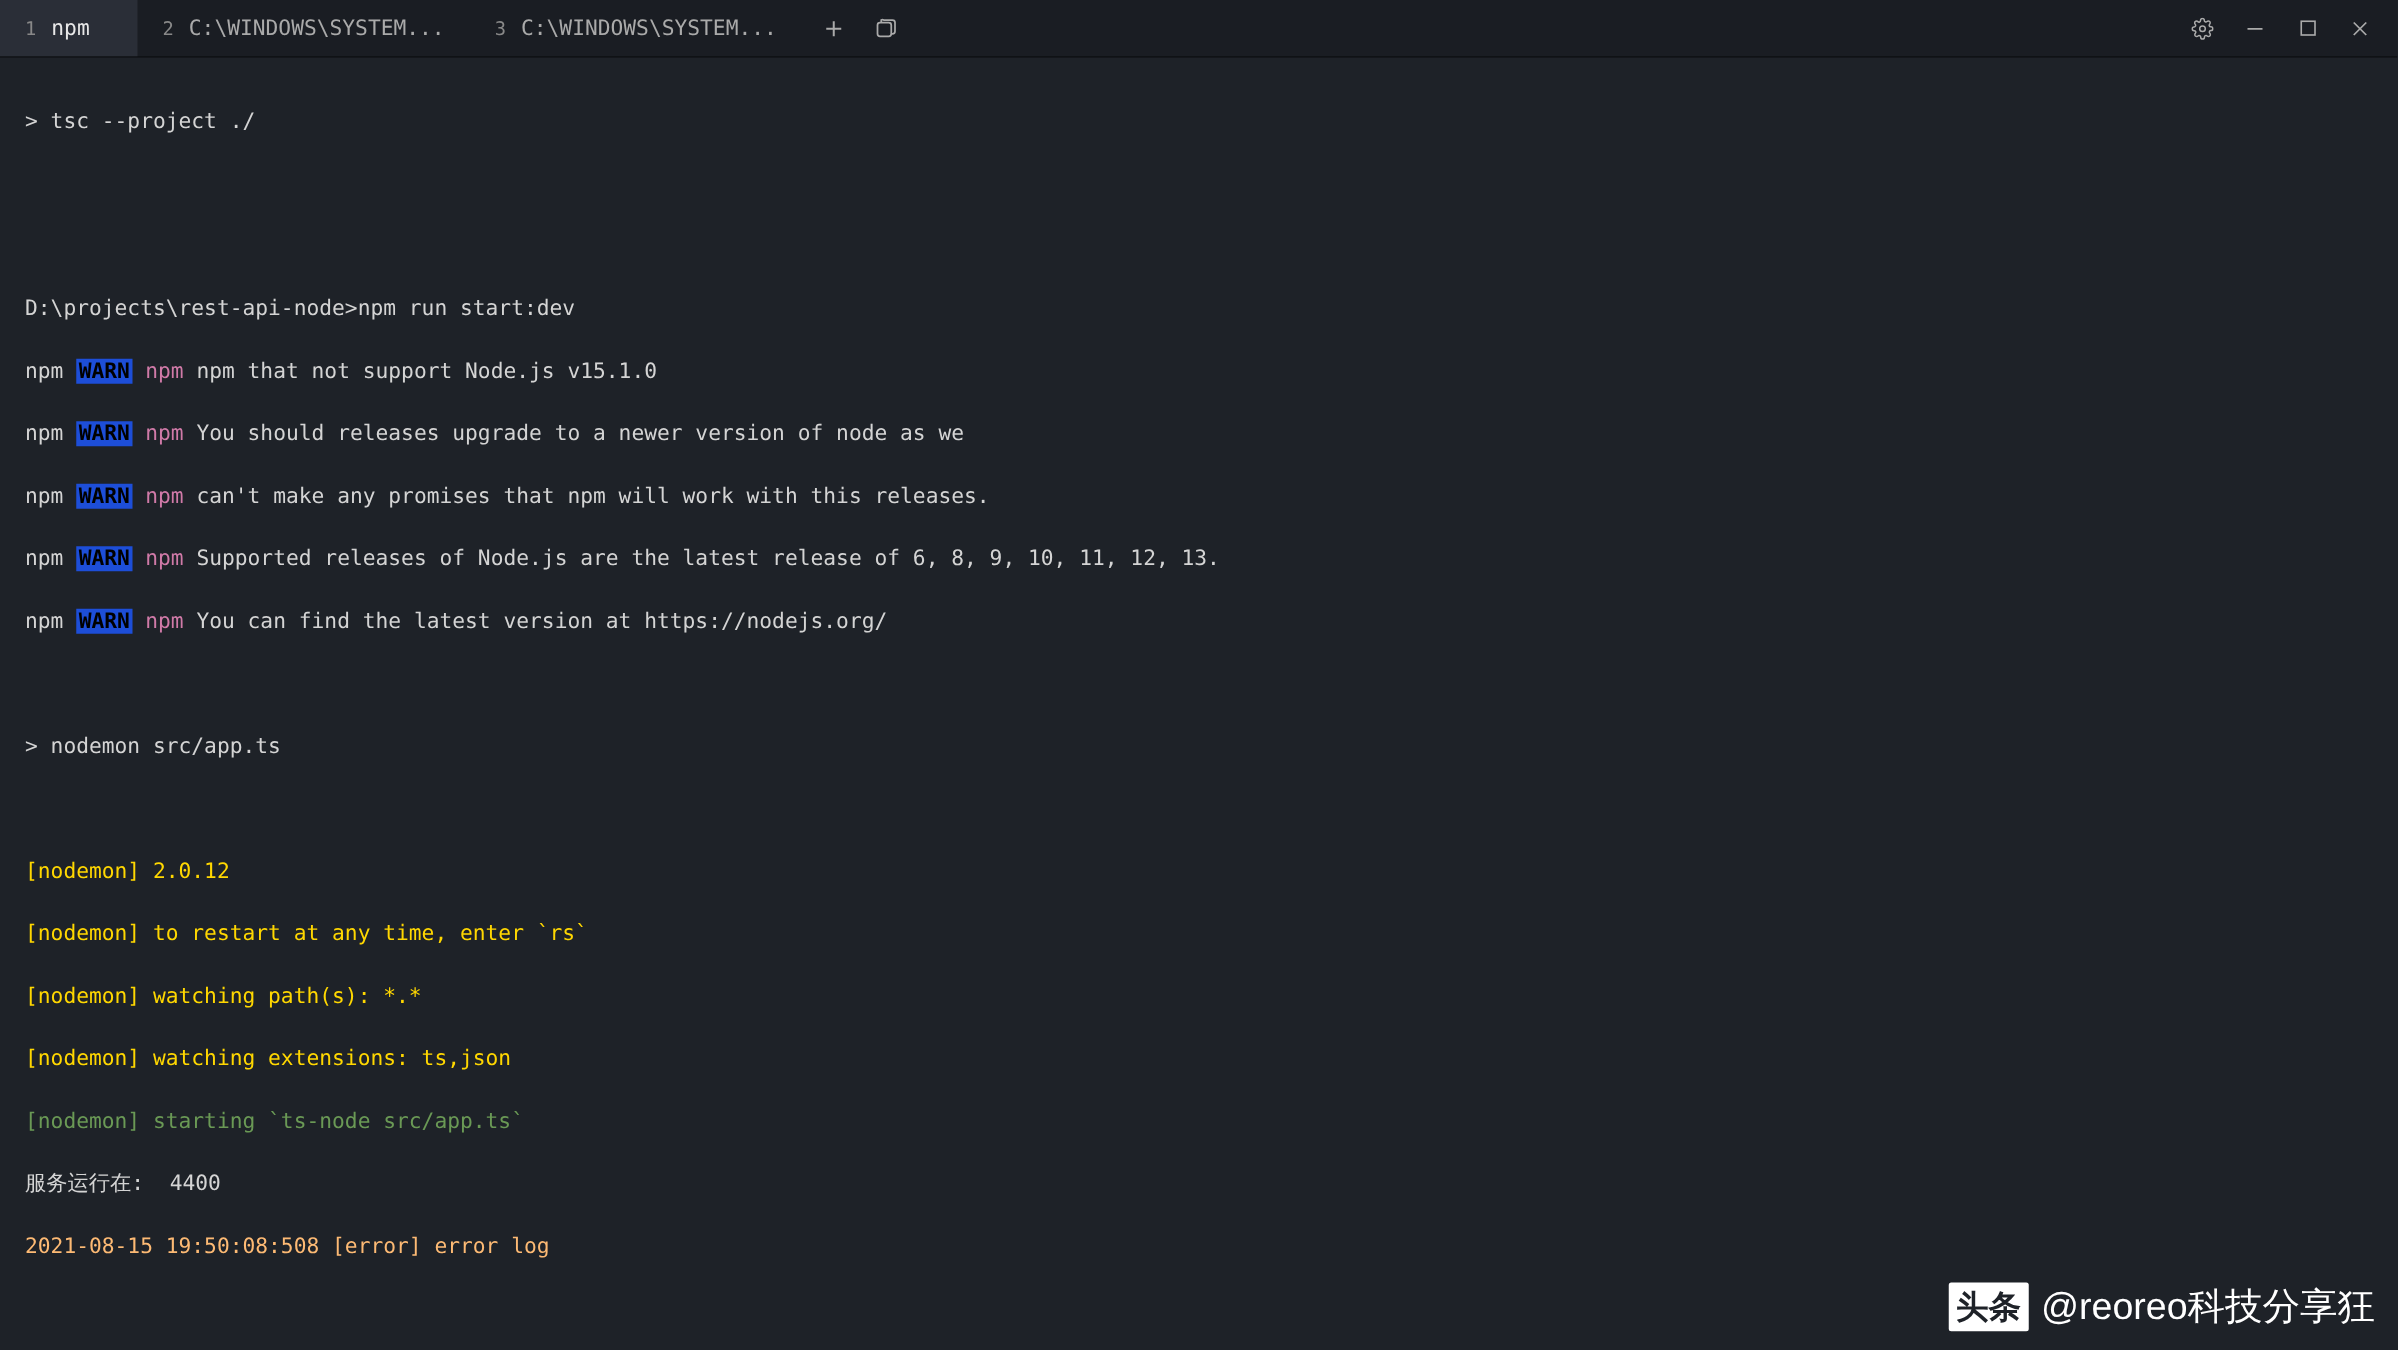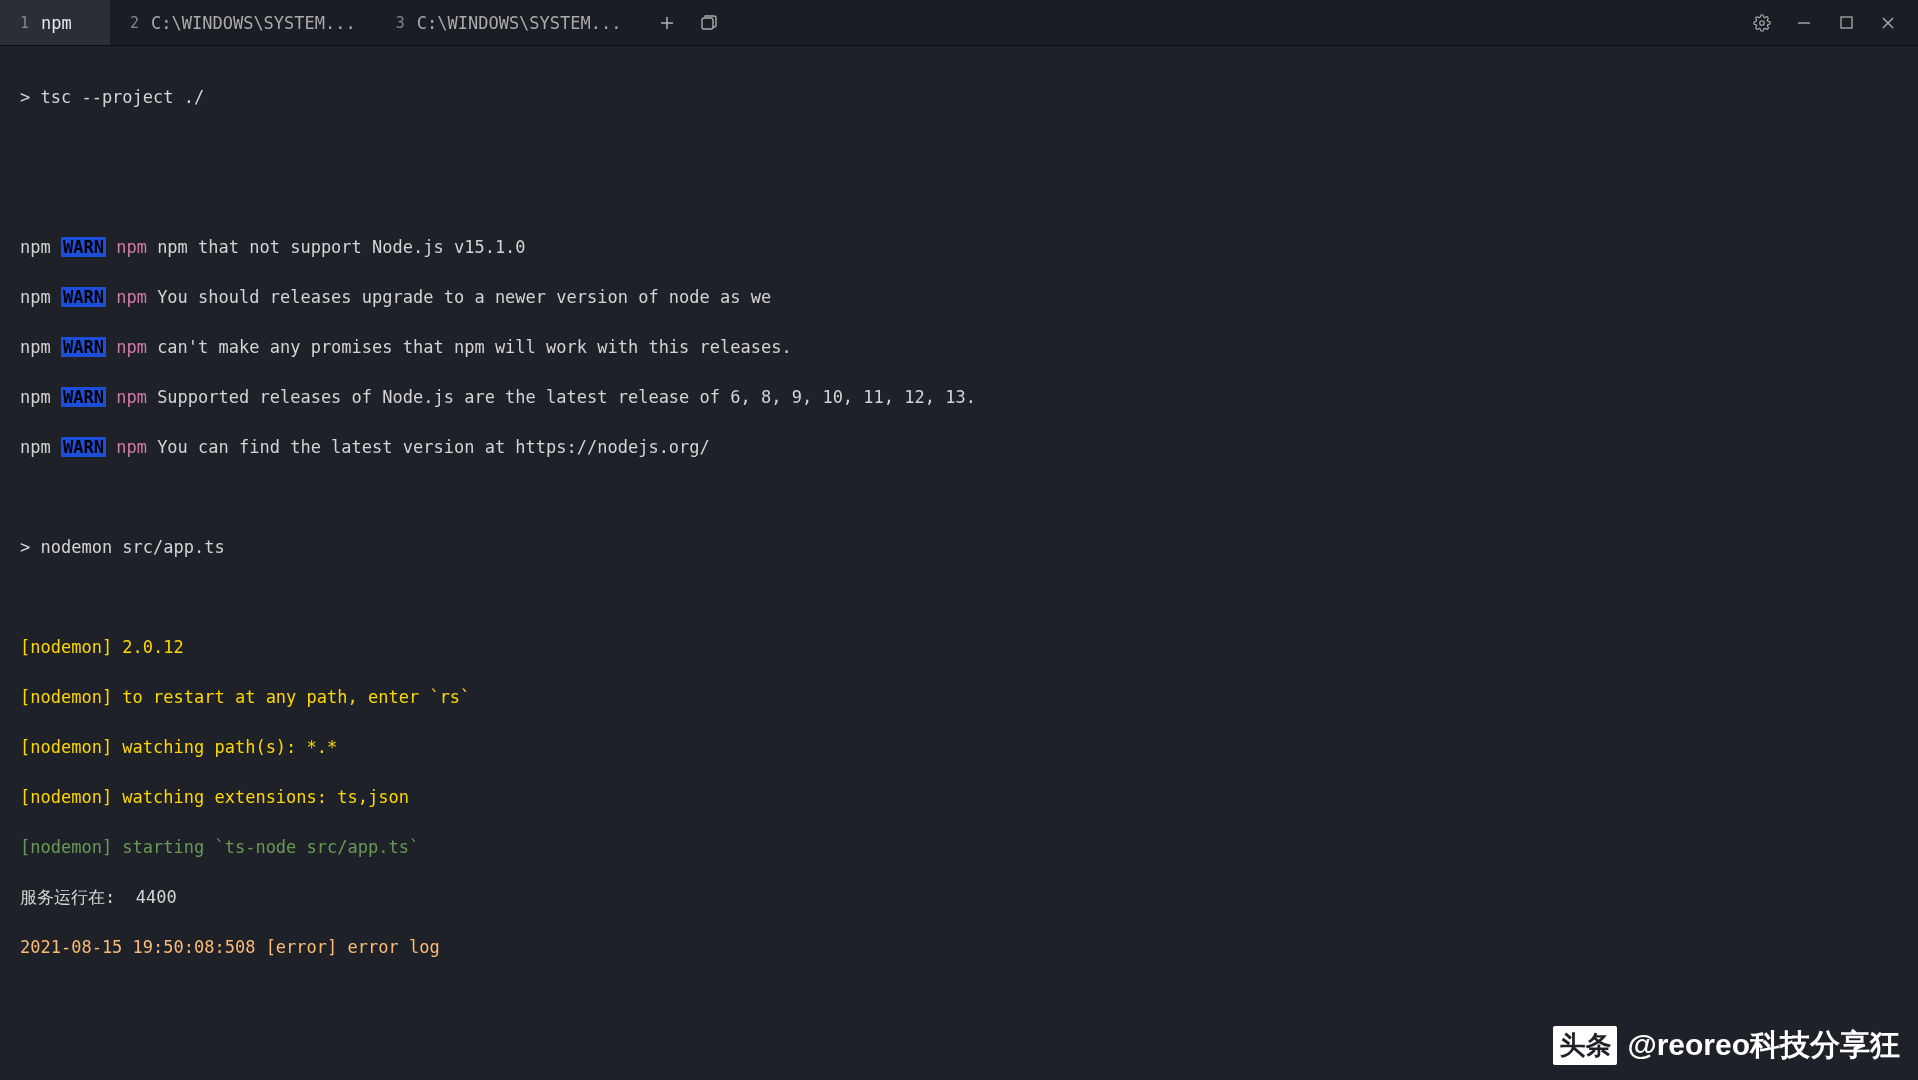--- a/index.html
+++ b/index.html
@@ -93,21 +93,21 @@
     .watermark-logo {
       font-size: 26px;
       font-weight: bold;
       background: #fff;
       color: #1e2228;
       padding: 2px 6px;
       border-radius: 2px;
     }
     .watermark-text {
       font-size: 30px;
-      font-weight: 700;
+      font-weight: 400;
     }
   </style>
 </head>
 <body>
 
 <div class="titlebar">
   <div class="tabs">
     <div class="tab active">
       <span class="tab-index">1</span>
       <span>npm</span>
@@ -158,30 +158,31 @@
           <line x1="12" y1="2" x2="2" y2="12"></line>
         </svg>
     </div>
   </div>
 </div>
 
 <div class="terminal">
 <div>&gt; tsc --project ./</div>
 <div>&nbsp;</div>
 <div>&nbsp;</div>
+<div>D:\projects\rest-api-node&gt;npm run start:dev</div>
 <div><span class="npm-white">npm </span><span class="warn-tag">WARN</span><span> </span><span class="npm-pink">npm</span><span> </span><span>npm that not support Node.js v15.1.0</span></div>
 <div><span class="npm-white">npm </span><span class="warn-tag">WARN</span><span> </span><span class="npm-pink">npm</span><span> </span><span>You should releases upgrade to a newer version of node as we</span></div>
 <div><span class="npm-white">npm </span><span class="warn-tag">WARN</span><span> </span><span class="npm-pink">npm</span><span> </span><span>can't make any promises that npm will work with this releases.</span></div>
 <div><span class="npm-white">npm </span><span class="warn-tag">WARN</span><span> </span><span class="npm-pink">npm</span><span> </span><span>Supported releases of Node.js are the latest release of 6, 8, 9, 10, 11, 12, 13.</span></div>
 <div><span class="npm-white">npm </span><span class="warn-tag">WARN</span><span> </span><span class="npm-pink">npm</span><span> </span><span>You can find the latest version at https://nodejs.org/</span></div>
 <div>&nbsp;</div>
 <div>&gt; nodemon src/app.ts</div>
 <div>&nbsp;</div>
 <div class="nodemon-yellow">[nodemon] 2.0.12</div>
-<div class="nodemon-yellow">[nodemon] to restart at any path, enter `rs`</div>
+<div class="nodemon-yellow">[nodemon] to restart at any time, enter `rs`</div>
 <div class="nodemon-yellow">[nodemon] watching path(s): *.*</div>
 <div class="nodemon-yellow">[nodemon] watching extensions: ts,json</div>
 <div class="nodemon-green">[nodemon] starting `ts-node src/app.ts`</div>
 <div>服务运行在:  4400</div>
 <div class="log-red">2021-08-15 19:50:08:508 [error] error log</div>
 
 
 
 
 

